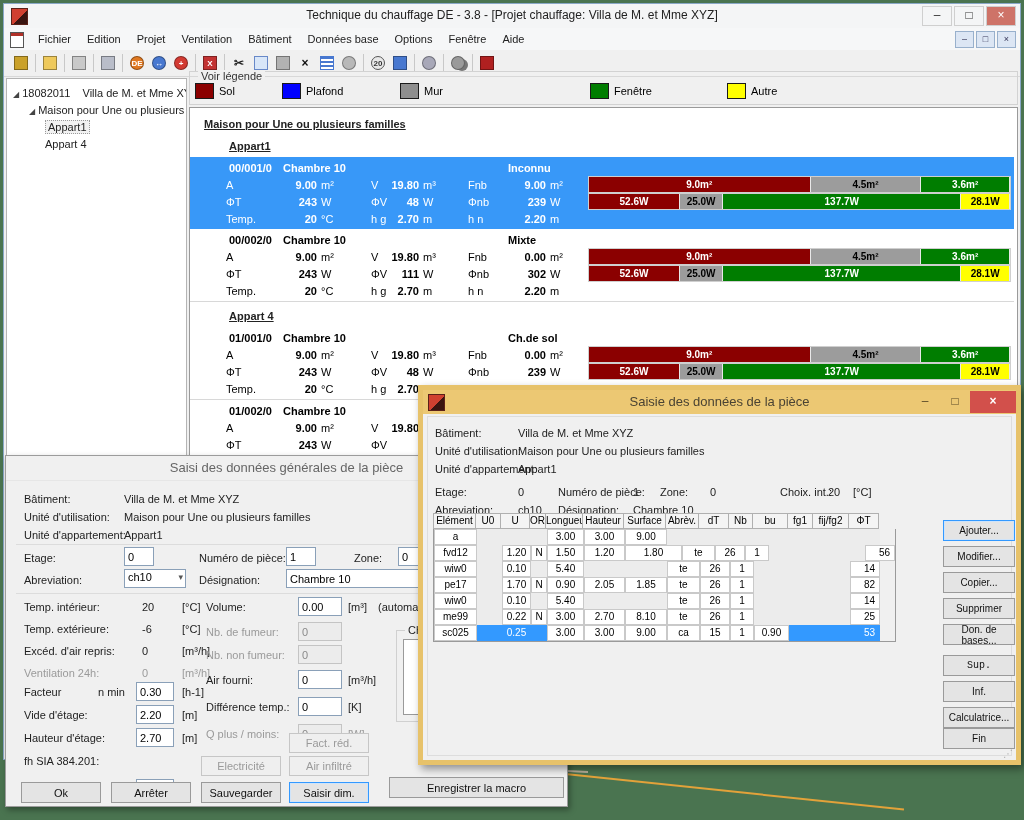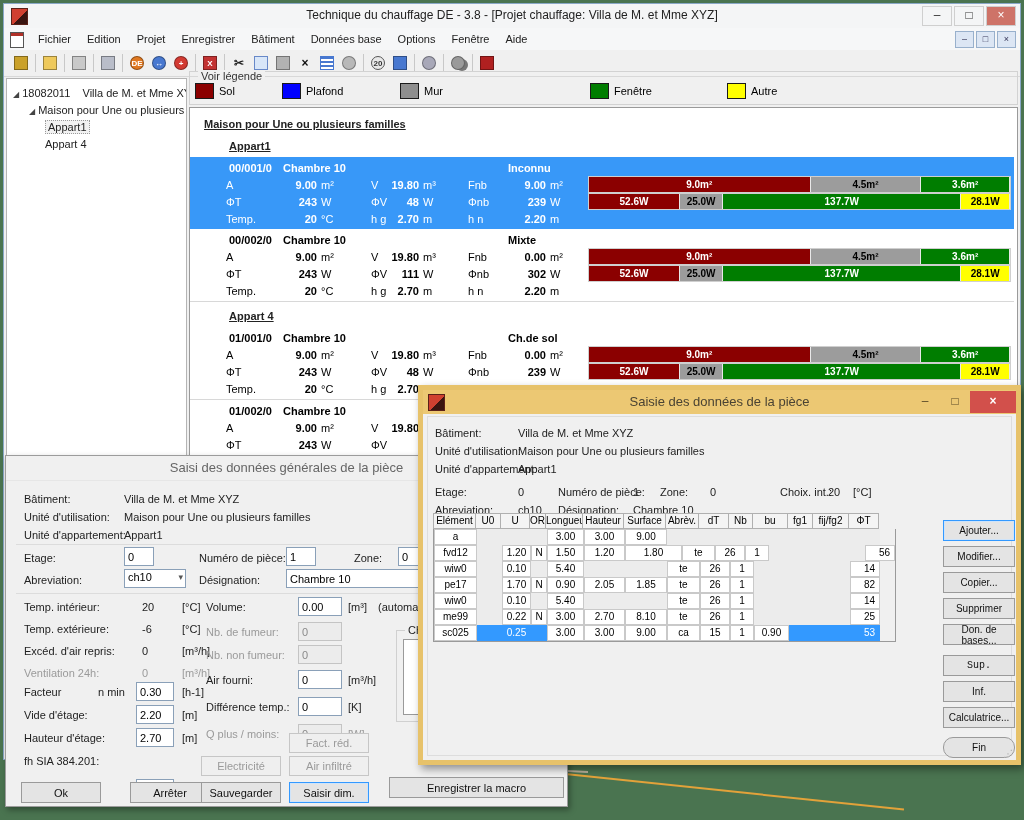--- a/index.html
+++ b/index.html
@@ -127,21 +127,21 @@
       <span class="capbtn">□</span>
       <span class="capbtn close">×</span>
     </span>
   </div>
   <div class="menubar">
     <span class="menu-doc-icon"></span>
     <span class="menu-items">
         <span class="menu-item">Fichier</span>
         <span class="menu-item">Edition</span>
         <span class="menu-item">Projet</span>
-        <span class="menu-item">Enregistrer</span>
+        <span class="menu-item">Ventilation</span>
         <span class="menu-item">Bâtiment</span>
         <span class="menu-item">Données base</span>
         <span class="menu-item">Options</span>
         <span class="menu-item">Fenêtre</span>
         <span class="menu-item">Aide</span>
       </span>
     <span class="mdi-btns">
       <span class="mdi-btn">–</span>
       <span class="mdi-btn">□</span>
       <span class="mdi-btn">×</span>
@@ -504,21 +504,21 @@
 
     <div class="abs" style="left:390px;top:150px;width:166px;height:90px;border:1px solid #d0d0d0;">
       <span class="lbl" style="left:8px;top:-8px;background:#f0f0f0;padding:0 3px;">Choix d</span>
       <div class="abs" style="left:6px;top:8px;width:150px;height:74px;background:#fff;border:1px solid #9a9a9a;"></div>
     </div>
 
     <div class="btn dis abs" style="left:283px;top:253px;width:80px;height:20px;">Fact. réd.</div>
     <div class="btn dis abs" style="left:195px;top:276px;width:80px;height:20px;">Electricité</div>
     <div class="btn dis abs" style="left:283px;top:276px;width:80px;height:20px;">Air infiltré</div>
     <div class="btn abs" style="left:15px;top:302px;width:80px;height:21px;">Ok</div>
-    <div class="btn abs" style="left:105px;top:302px;width:80px;height:21px;margin-left:19px;">Arrêter</div>
+    <div class="btn abs" style="left:105px;top:302px;width:80px;height:21px;">Arrêter</div>
     <div class="btn abs" style="left:195px;top:302px;width:80px;height:21px;">Sauvegarder</div>
     <div class="btn default abs" style="left:283px;top:302px;width:80px;height:21px;">Saisir dim.</div>
     <div class="btn abs" style="left:383px;top:297px;width:175px;height:21px;">Enregistrer la macro</div>
   </div>
 </div>
 
 <div class="abs" id="room-dialog">
   <div id="rd-title">
     <span class="app-icon"></span>
     <span class="title">Saisie des données de la pièce</span>
@@ -686,17 +686,17 @@
     </div>
     <div>
         <div class="btn vbtn default" style="top: 106px;">Ajouter...</div>
         <div class="btn vbtn" style="top: 132px;">Modifier...</div>
         <div class="btn vbtn" style="top: 158px;">Copier...</div>
         <div class="btn vbtn" style="top: 184px;">Supprimer</div>
         <div class="btn vbtn" style="top: 210px;">Don. de bases...</div>
         <div class="btn vbtn" style="top: 241px; font-family: Liberation Mono, monospace;">Sup.</div>
         <div class="btn vbtn" style="top: 267px;">Inf.</div>
         <div class="btn vbtn" style="top: 293px;">Calculatrice...</div>
-        <div class="btn vbtn" style="top: 323px; border-radius: 10px;">Fin</div>
+        <div class="btn vbtn" style="top: 314px;">Fin</div>
       </div>
     <span class="grip">⋰</span>
   </div>
 </div>
 
 </body></html>

